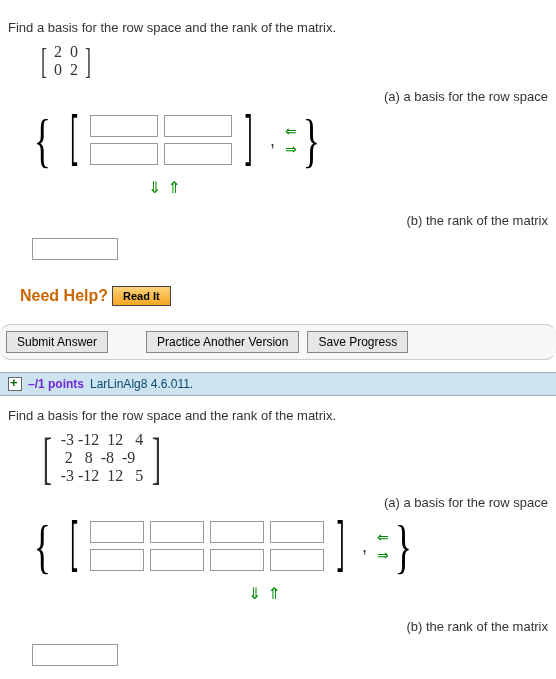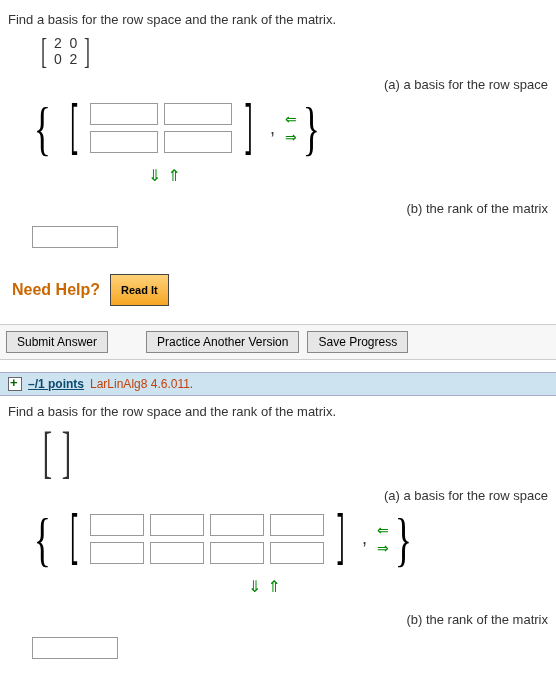--- a/index.html
+++ b/index.html
@@ -5,37 +5,37 @@
   body {
     font-family: Arial, Helvetica, sans-serif;
     font-size: 13px;
     color: #333;
     margin: 0;
     padding: 8px;
     width: 556px;
     box-sizing: border-box;
   }
   .question-text {
-    margin: 4px 0 8px 0;
+    margin: 12px 0 8px 0;
   }
   .matrix {
     display: inline-flex;
     align-items: center;
     margin-left: 30px;
   }
   .matrix-bracket-left, .matrix-bracket-right {
     font-size: 36px;
     font-family: "Times New Roman", serif;
     line-height: 0.9;
     transform: scaleX(0.5);
   }
   .matrix-grid {
     display: inline-block;
-    font-family: Liberation Sans, sans-serif;
-    font-size: 14px;
+    font-family: Liberation Serif, serif;
+    font-size: 16px;
   }
   .matrix-row {
     white-space: pre;
   }
   .sub-label {
     margin: 10px 0 6px 16px;
     text-align: right;
   }
   .basis-container {
     display: flex;
@@ -106,47 +106,48 @@
   }
   input.rank {
     width: 80px;
     height: 18px;
     border: 1px solid #999;
     margin: 4px 0 12px 24px;
   }
   .need-help {
     display: flex;
     align-items: center;
-    gap: 10px;
-    margin: 14px 0 18px 4px;
+    gap: 4px;
+    margin: 14px 0 18px 12px;
   }
   .need-help-label {
     color: #cc6600;
     font-weight: bold;
     font-size: 16px;
   }
   .help-btn {
     background: linear-gradient(#ffd27a, #f5a623);
     border: 1px solid #444;
     font-size: 11px;
     font-weight: bold;
-    padding: 9px 10px;
+    padding: 3px 10px;
     cursor: pointer;
     color: #000;
   }
   .action-bar {
     border-top: 1px solid #ccc;
     border-bottom: 1px solid #ccc;
     background: #f7f7f7;
     padding: 6px;
     margin-left: -8px;
     margin-right: -8px;
     display: flex;
     gap: 8px;
     align-items: center;
+    border-radius: 11px;
   }
   .gray-btn {
     border: 1px solid #888;
     background: #e6e6e6;
     font-size: 12px;
     padding: 3px 10px;
     cursor: pointer;
   }
   .pav {
     margin-left: 30px;
@@ -172,23 +173,23 @@
   }
   .expand-icon::before {
     content: '+';
     position: absolute;
     top: -3px;
     left: 1px;
     font-size: 13px;
     color: #060;
     font-weight: bold;
   }
-  .points-neg { color: #0c4a6e; text-decoration: underline; }
+  .points-neg { color: #6d28d9; }
   .points { font-weight: bold; }
-  .ref { color: #c2410c; }
+  .ref { color: #0c4a6e; }
 </style>
 </head>
 <body>
 
 
 
 
 <div class="question-text">Find a basis for the row space and the rank of the matrix.</div>
 
 <div class="matrix">
@@ -249,20 +250,25 @@
   <span class="expand-icon"></span>
   <span class="points"><span class="points-neg">–/1 points</span></span>
   <span class="ref">LarLinAlg8 4.6.011.</span>
 </div>
 
 
 <div class="question-text">Find a basis for the row space and the rank of the matrix.</div>
 
 <div class="matrix">
   <span class="matrix-bracket-left" style="font-size:56px">[</span>
+  <div class="matrix-grid">
+    <div class="matrix-row"> -3 -12  12   4 </div>
+    <div class="matrix-row">  2   8  -8  -9 </div>
+    <div class="matrix-row"> -3 -12  12   5 </div>
+  </div>
   <span class="matrix-bracket-right" style="font-size:56px">]</span>
 </div>
 
 <div class="sub-label">(a) a basis for the row space</div>
 
 <div class="basis-container">
   <span class="curly">{</span>
   <div class="vec-group">
     <span class="sq-bracket">[</span>
     <div class="stack">

